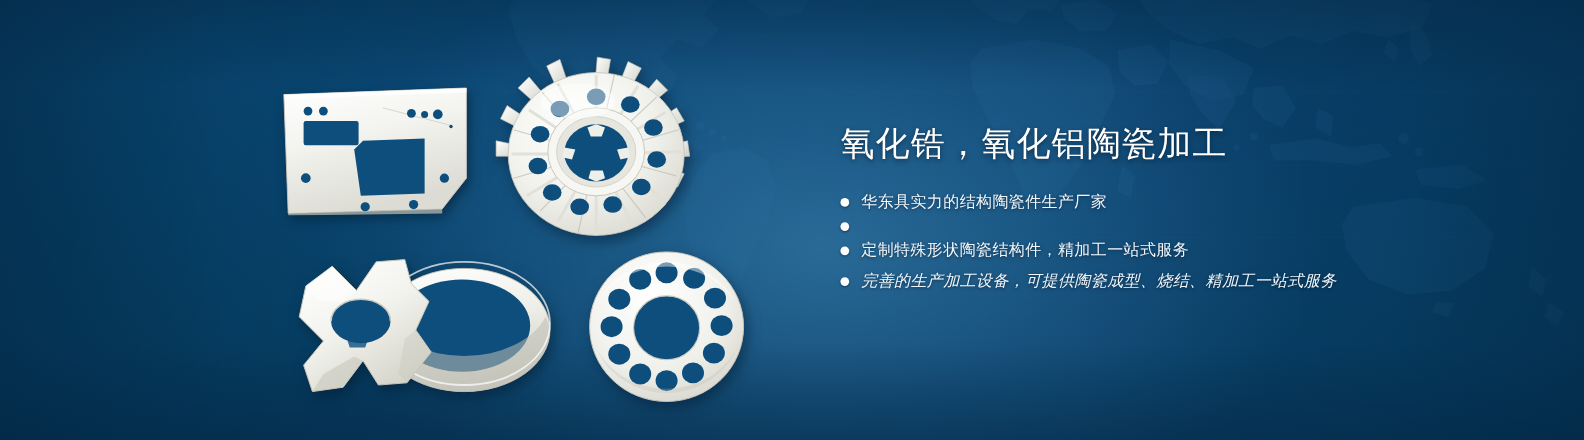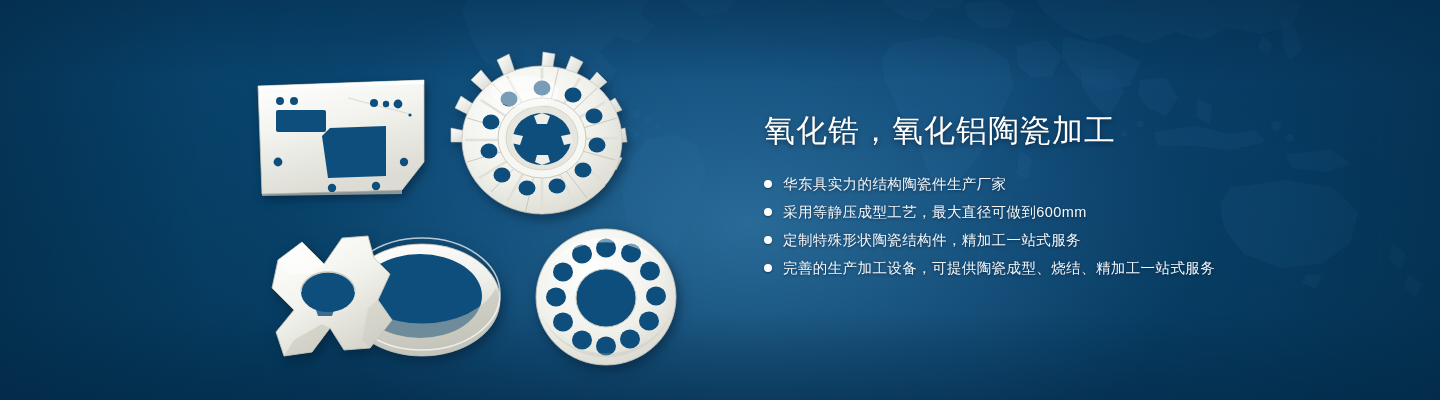--- a/index.html
+++ b/index.html
@@ -110,21 +110,21 @@
     margin: 24px 0 0 0;
     padding: 0;
     text-align: center;
   }
   .feature-item {
     display: flex;
     align-items: center;
     margin-bottom: 8px;
     white-space: nowrap;
   }
-  .feature-item:last-child { margin-bottom: 0; }
+  .feature-item:last-child { margin-bottom: 0; font-style: italic; }
   .bullet {
     width: 8px;
     height: 8px;
     border-radius: 50%;
     background: #ffffff;
     flex: 0 0 8px;
     margin-right: 11px;
     box-shadow: 0 1px 2px rgba(0,18,36,0.5);
   }
   .feature-text {
@@ -419,21 +419,20 @@
 
     <h1 class="headline">氧化锆，氧化铝陶瓷加工</h1>
 
     <ul class="feature-list">
       <li class="feature-item">
         <span class="bullet"></span>
         <span class="feature-text">华东具实力的结构陶瓷件生产厂家</span>
       </li>
       <li class="feature-item">
         <span class="bullet"></span>
-        <span class="feature-text">采用等静压成型工艺，最大直径可做到600mm</span>
       </li>
       <li class="feature-item">
         <span class="bullet"></span>
         <span class="feature-text">定制特殊形状陶瓷结构件，精加工一站式服务</span>
       </li>
       <li class="feature-item">
         <span class="bullet"></span>
         <span class="feature-text">完善的生产加工设备，可提供陶瓷成型、烧结、精加工一站式服务</span>
       </li>
     </ul>

